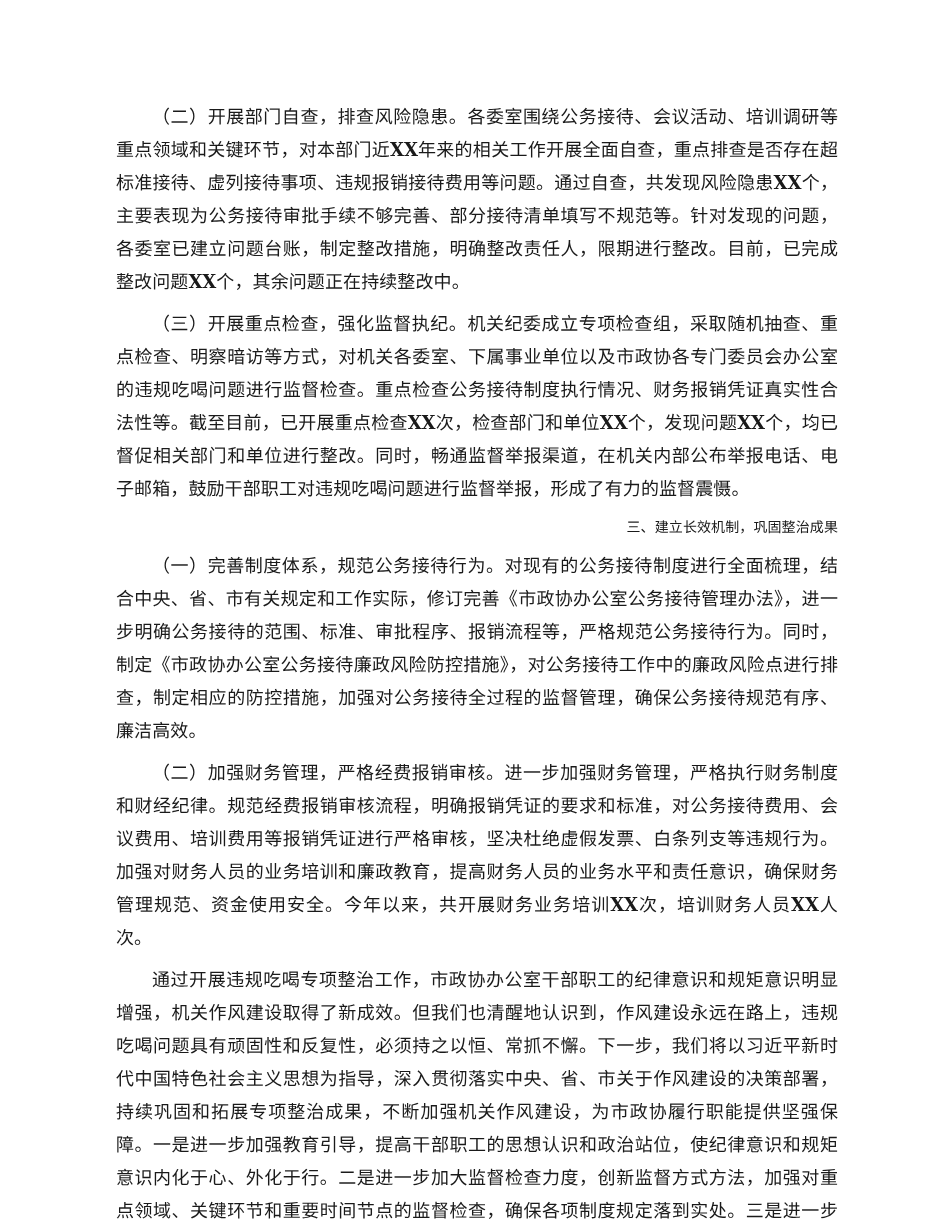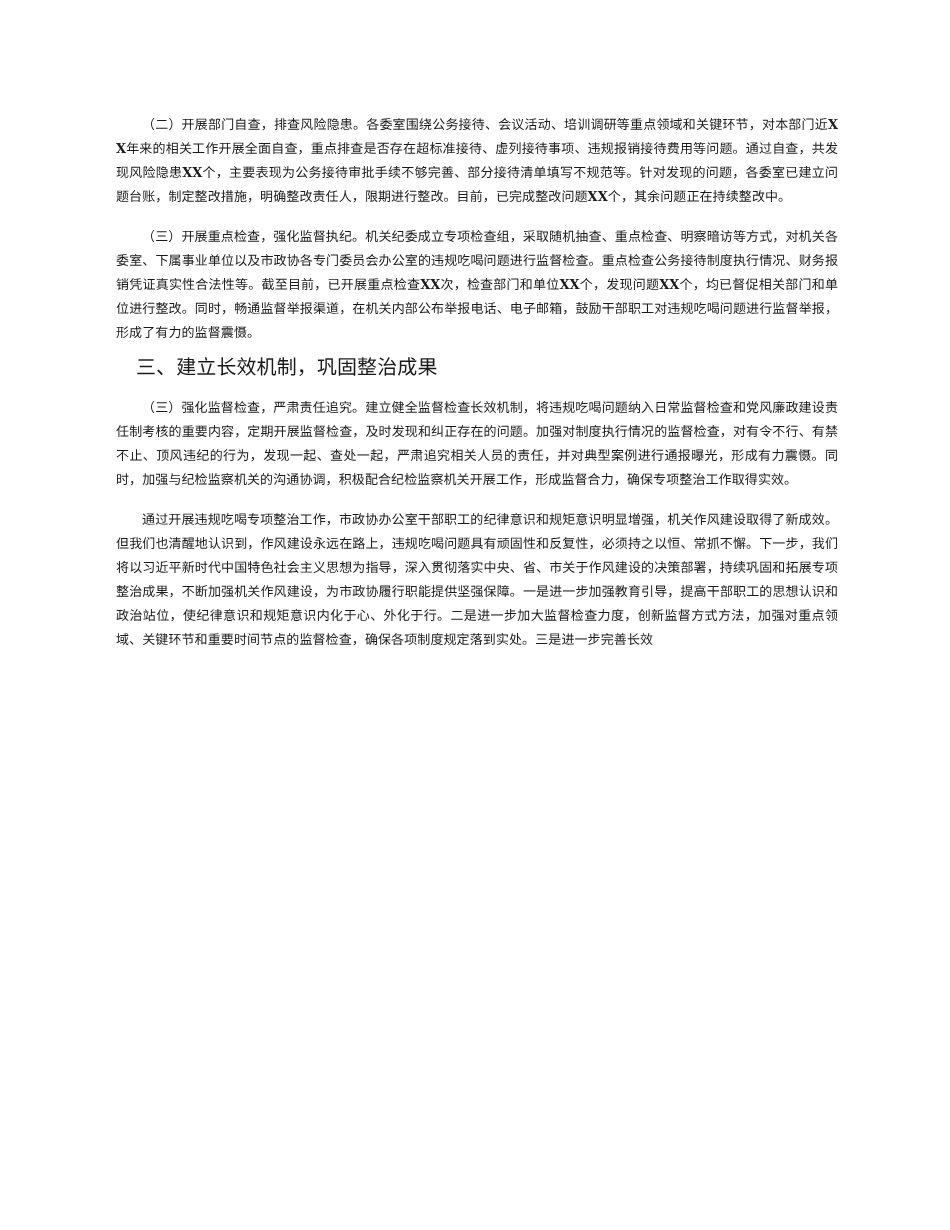--- a/index.html
+++ b/index.html
@@ -21,34 +21,34 @@
     width: 950px;
     height: 1230px;
     box-sizing: border-box;
     padding: 97px 112px 0 116px;
     background: #ffffff;
   }
   .doc-body {
     width: 722px;
   }
   p.para {
-    margin: 16px 0 9px 0;
-    font-size: 13px;
-    line-height: 24px;
+    margin: 3px 0 9px 0;
+    font-size: 18px;
+    line-height: 33px;
     text-align: justify;
     text-justify: inter-ideograph;
     text-indent: 2em;
     letter-spacing: 0.1px;
     word-break: break-all;
   }
   p.heading {
     margin: 0 0 9px 0;
-    font-size: 20px;
+    font-size: 14px;
     line-height: 26.2px;
-    text-align: left;
+    text-align: right;
     text-indent: 1em;
     letter-spacing: 0.1px;
   }
   p.noindent {
     text-indent: 0;
   }
   p.tail {
     margin-bottom: 0;
   }
   .ph {
@@ -66,20 +66,21 @@
 <div class="page">
   <div class="doc-body">
 
     <p class="para">（二）开展部门自查，排查风险隐患。各委室围绕公务接待、会议活动、培训调研等重点领域和关键环节，对本部门近<span class="ph">XX</span>年来的相关工作开展全面自查，重点排查是否存在超标准接待、虚列接待事项、违规报销接待费用等问题。通过自查，共发现风险隐患<span class="ph">XX</span>个，主要表现为公务接待审批手续不够完善、部分接待清单填写不规范等。针对发现的问题，各委室已建立问题台账，制定整改措施，明确整改责任人，限期进行整改。目前，已完成整改问题<span class="ph">XX</span>个，其余问题正在持续整改中。</p>
 
     <p class="para">（三）开展重点检查，强化监督执纪。机关纪委成立专项检查组，采取随机抽查、重点检查、明察暗访等方式，对机关各委室、下属事业单位以及市政协各专门委员会办公室的违规吃喝问题进行监督检查。重点检查公务接待制度执行情况、财务报销凭证真实性合法性等。截至目前，已开展重点检查<span class="ph">XX</span>次，检查部门和单位<span class="ph">XX</span>个，发现问题<span class="ph">XX</span>个，均已督促相关部门和单位进行整改。同时，畅通监督举报渠道，在机关内部公布举报电话、电子邮箱，鼓励干部职工对违规吃喝问题进行监督举报，形成了有力的监督震慑。</p>
 
     <p class="heading">三、建立长效机制，巩固整治成果</p>
 
 
+    <p class="para">（一）完善制度体系，规范公务接待行为。对现有的公务接待制度进行全面梳理，结合中央、省、市有关规定和工作实际，修订完善《市政协办公室公务接待管理办法》，进一步明确公务接待的范围、标准、审批程序、报销流程等，严格规范公务接待行为。同时，制定《市政协办公室公务接待廉政风险防控措施》，对公务接待工作中的廉政风险点进行排查，制定相应的防控措施，加强对公务接待全过程的监督管理，确保公务接待规范有序、廉洁高效。</p>
 
+    <p class="para">（二）加强财务管理，严格经费报销审核。进一步加强财务管理，严格执行财务制度和财经纪律。规范经费报销审核流程，明确报销凭证的要求和标准，对公务接待费用、会议费用、培训费用等报销凭证进行严格审核，坚决杜绝虚假发票、白条列支等违规行为。加强对财务人员的业务培训和廉政教育，提高财务人员的业务水平和责任意识，确保财务管理规范、资金使用安全。今年以来，共开展财务业务培训<span class="ph">XX</span>次，培训财务人员<span class="ph">XX</span>人次。</p>
 
-    <p class="para">（三）强化监督检查，严肃责任追究。建立健全监督检查长效机制，将违规吃喝问题纳入日常监督检查和党风廉政建设责任制考核的重要内容，定期开展监督检查，及时发现和纠正存在的问题。加强对制度执行情况的监督检查，对有令不行、有禁不止、顶风违纪的行为，发现一起、查处一起，严肃追究相关人员的责任，并对典型案例进行通报曝光，形成有力震慑。同时，加强与纪检监察机关的沟通协调，积极配合纪检监察机关开展工作，形成监督合力，确保专项整治工作取得实效。</p>
 
     <p class="para tail">通过开展违规吃喝专项整治工作，市政协办公室干部职工的纪律意识和规矩意识明显增强，机关作风建设取得了新成效。但我们也清醒地认识到，作风建设永远在路上，违规吃喝问题具有顽固性和反复性，必须持之以恒、常抓不懈。下一步，我们将以习近平新时代中国特色社会主义思想为指导，深入贯彻落实中央、省、市关于作风建设的决策部署，持续巩固和拓展专项整治成果，不断加强机关作风建设，为市政协履行职能提供坚强保障。<span class="enum">一是</span>进一步加强教育引导，提高干部职工的思想认识和政治站位，使纪律意识和规矩意识内化于心、外化于行。<span class="enum">二是</span>进一步加大监督检查力度，创新监督方式方法，加强对重点领域、关键环节和重要时间节点的监督检查，确保各项制度规定落到实处。<span class="enum">三是</span>进一步完善长效</p>
 
   </div>
 </div>
 
 </body></html>

